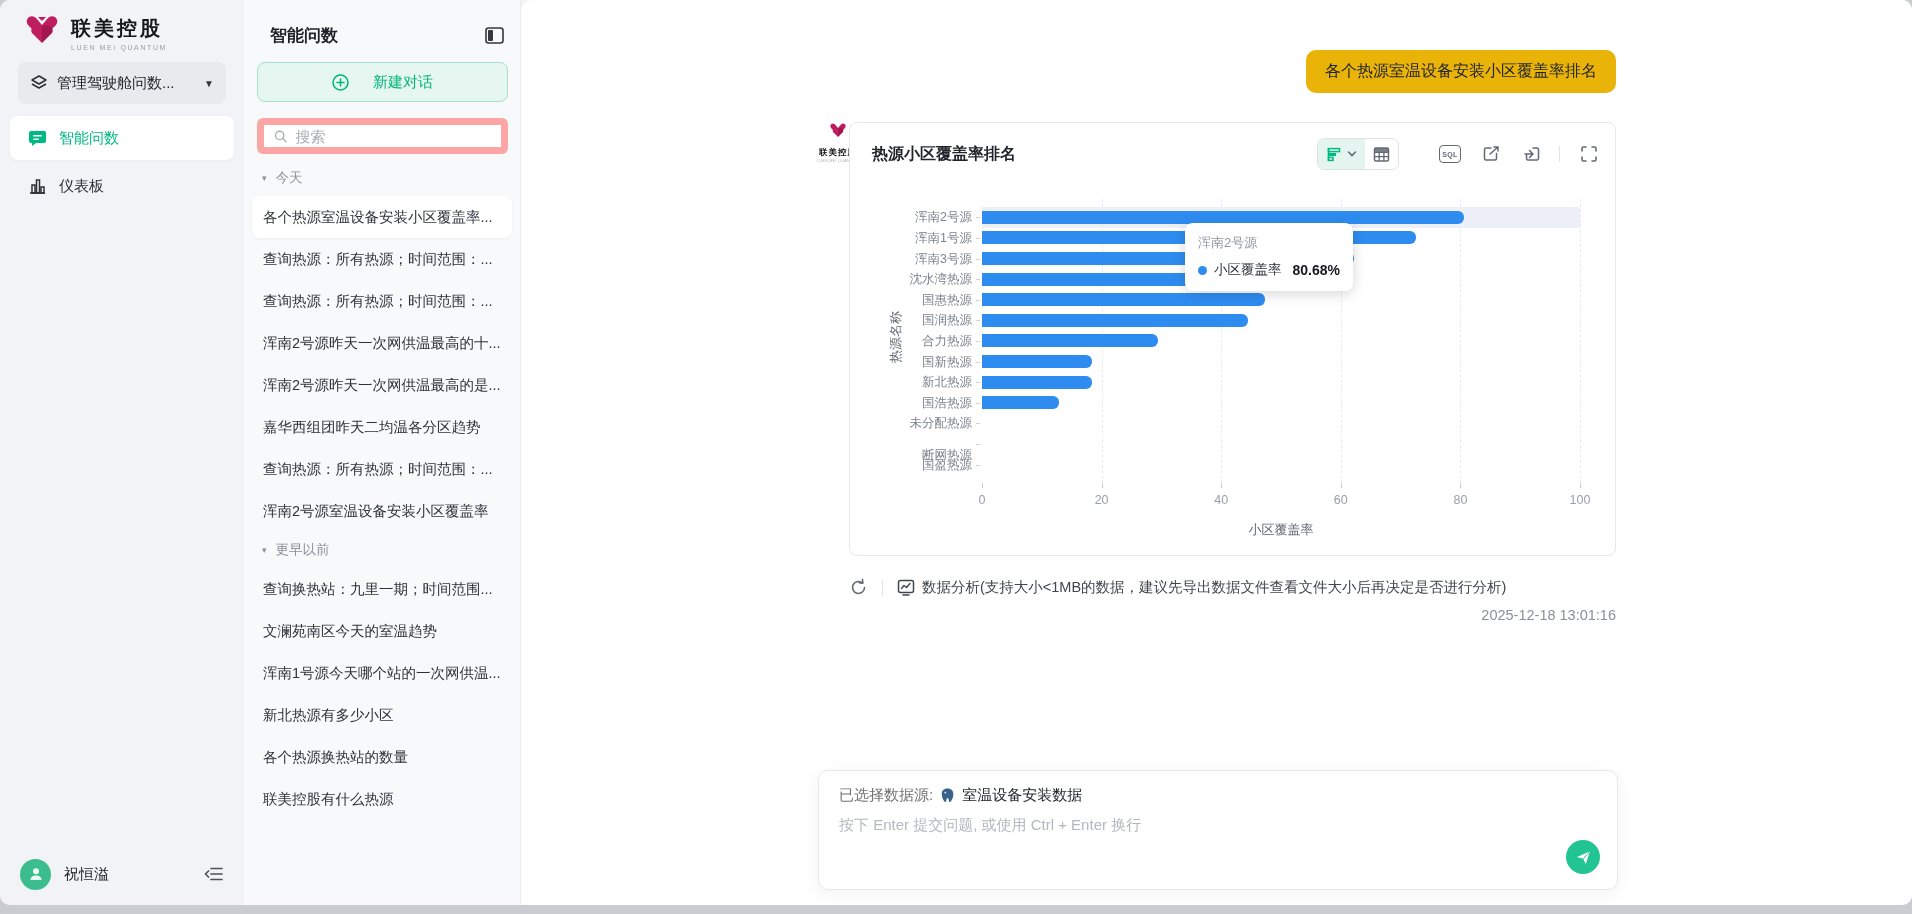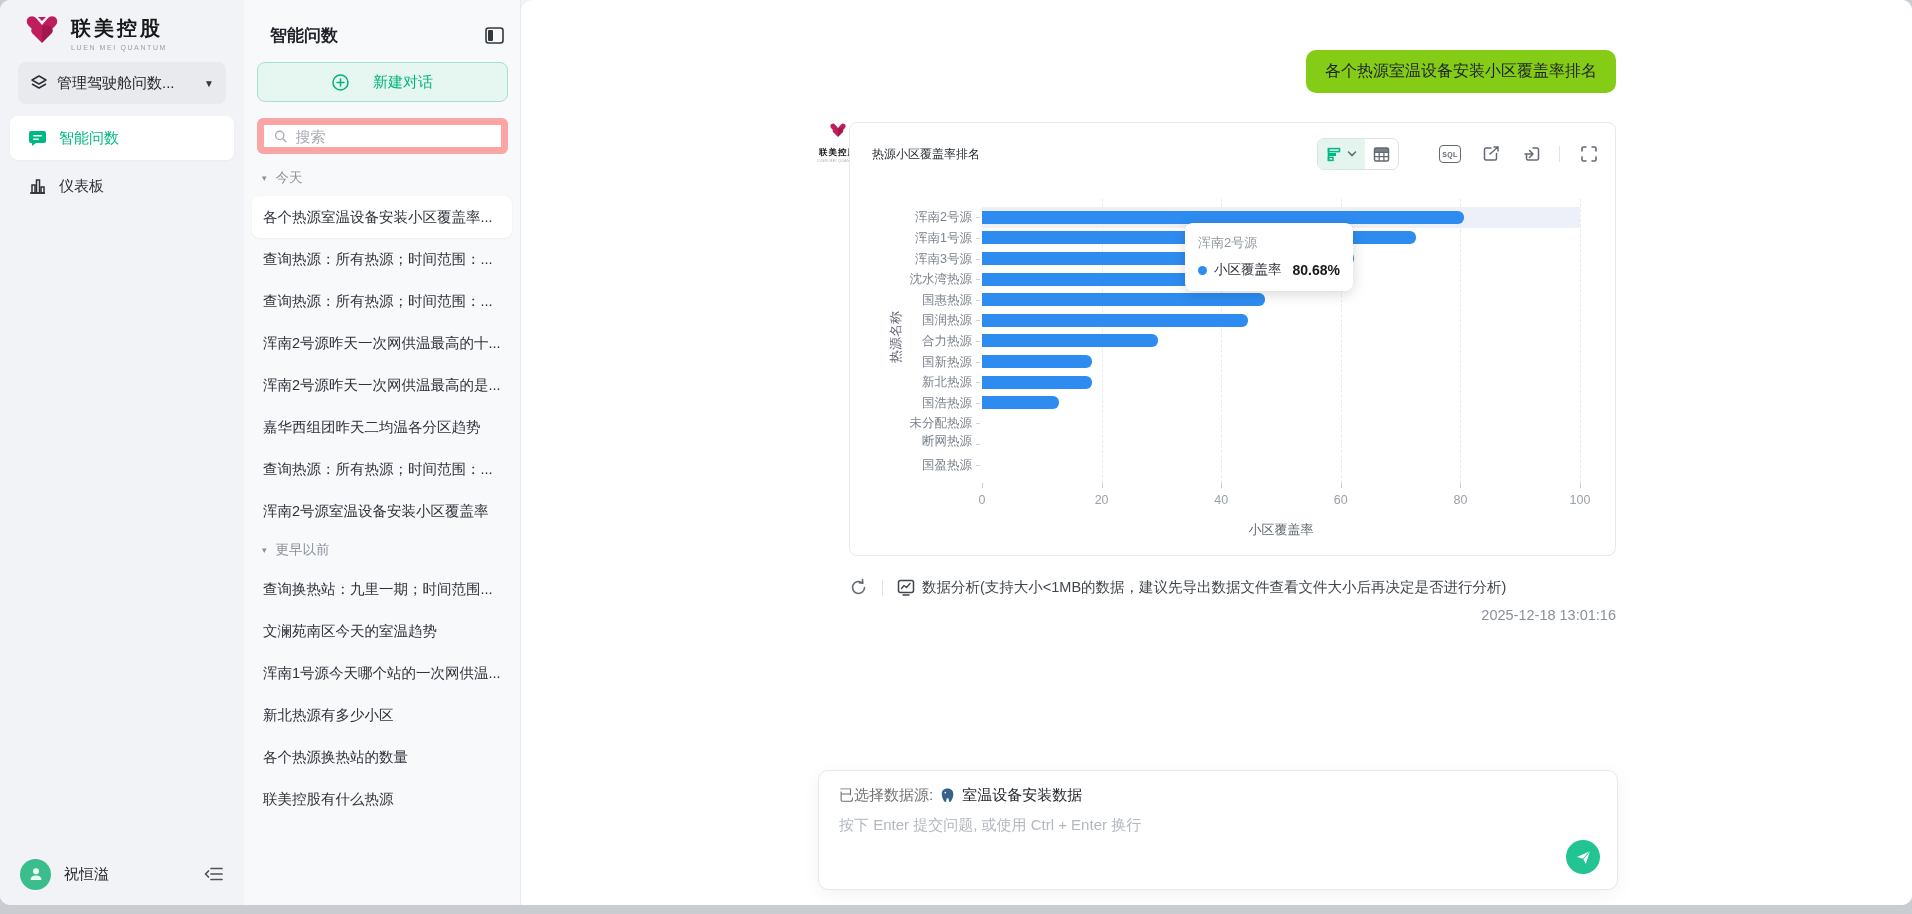--- a/index.html
+++ b/index.html
@@ -48,32 +48,32 @@
   .section-head .slabel { font-size:13.5px; color:#8a9099; }
   .chat-item { height:42px; display:flex; align-items:center; padding:0 11px; border-radius:8px;
     cursor:pointer; }
   .chat-item span { font-size:14.5px; color:#2e333a; white-space:nowrap; overflow:hidden; width:100%; }
   .chat-item.active { background:#ffffff; box-shadow:0 1px 3px rgba(0,0,0,.05); }
 
   
   #main { position:absolute; left:521px; top:0; width:1391px; height:100%;
     background:#ffffff; border-radius:12px 0 0 0; }
   #content { position:absolute; left:295px; top:0; width:800px; height:100%; }
-  .user-bubble { position:absolute; top:50px; right:0; max-width:640px; background:#84cc16;
+  .user-bubble { position:absolute; top:50px; right:0; max-width:640px; background:#eab308;
     border-radius:10px; padding:11px 19px; font-size:16px; color:#1f2329; }
   .mini-logo { position:absolute; left:0; top:122px; width:44px; text-align:center; }
   .mini-logo .cn { font-size:8.5px; font-weight:bold; color:#17181a; letter-spacing:1px; margin-top:1px; }
   .mini-logo .en { font-size:3.5px; color:#a7abb0; letter-spacing:.4px; }
 
   
   .card { position:absolute; left:33px; top:122px; width:767px; height:434px; background:#fff;
     border:1px solid #e7e8ea; border-radius:8px; }
   .card-head { position:absolute; left:22px; right:14px; top:14px; height:34px;
     display:flex; align-items:center; }
-  .card-title { font-size:12px; font-weight:400; color:#1f2329; flex:1; }
+  .card-title { font-size:16px; font-weight:700; color:#1f2329; flex:1; }
   .tool-group { display:flex; align-items:center; border:1px solid #dfe1e5; border-radius:7px;
     overflow:hidden; height:32px; margin-right:22px; }
   .tg-seg { display:flex; align-items:center; gap:4px; padding:0 8px; height:100%; cursor:pointer; }
   .tg-seg.sel { background:#e3f5ee; }
   .tbtn { width:24px; height:24px; display:flex; align-items:center; justify-content:center;
     margin-left:17px; cursor:pointer; }
   .tdivider { width:1px; height:16px; background:#e1e3e6; margin-left:15px; }
   .sql-ic { width:22px; height:18px; border:1.4px solid #646a73; border-radius:4px;
     display:flex; align-items:center; justify-content:center; }
   .sql-ic b { font-size:7px; color:#646a73; letter-spacing:.3px; }
@@ -379,21 +379,21 @@
             <div class="ytick" style="top: 178.5px;"></div>
             <div class="bar" style="top: 172px; width: 110.032px; background: rgb(46, 140, 240);"></div>
             <div class="ylab" style="top: 191.1px;">新北热源</div>
             <div class="ytick" style="top: 199.1px;"></div>
             <div class="bar" style="top: 192.6px; width: 110.032px; background: rgb(46, 140, 240);"></div>
             <div class="ylab" style="top: 211.7px;">国浩热源</div>
             <div class="ytick" style="top: 219.7px;"></div>
             <div class="bar" style="top: 213.2px; width: 76.544px; background: rgb(46, 140, 240);"></div>
             <div class="ylab" style="top: 232.3px;">未分配热源</div>
             <div class="ytick" style="top: 240.3px;"></div>
-            <div class="ylab" style="top: 250px;">断网热源</div>
+            <div class="ylab" style="top: 264px;">断网热源</div>
             <div class="ytick" style="top: 260.9px;"></div>
             <div class="ylab" style="top: 273.5px;">国盈热源</div>
             <div class="ytick" style="top: 281.5px;"></div>
           </div>
       </div>
 
       <div class="actions">
         <svg width="19" height="19" viewBox="0 0 19 19">
           <path d="M15.5 9.5 a6 6 0 1 1 -2 -4.5" fill="none" stroke="#646a73" stroke-width="1.6" stroke-linecap="round"></path>
           <path d="M13.5 1.5 L13.8 5.2 L10.2 4.6" fill="none" stroke="#646a73" stroke-width="1.6" stroke-linecap="round" stroke-linejoin="round"></path>

